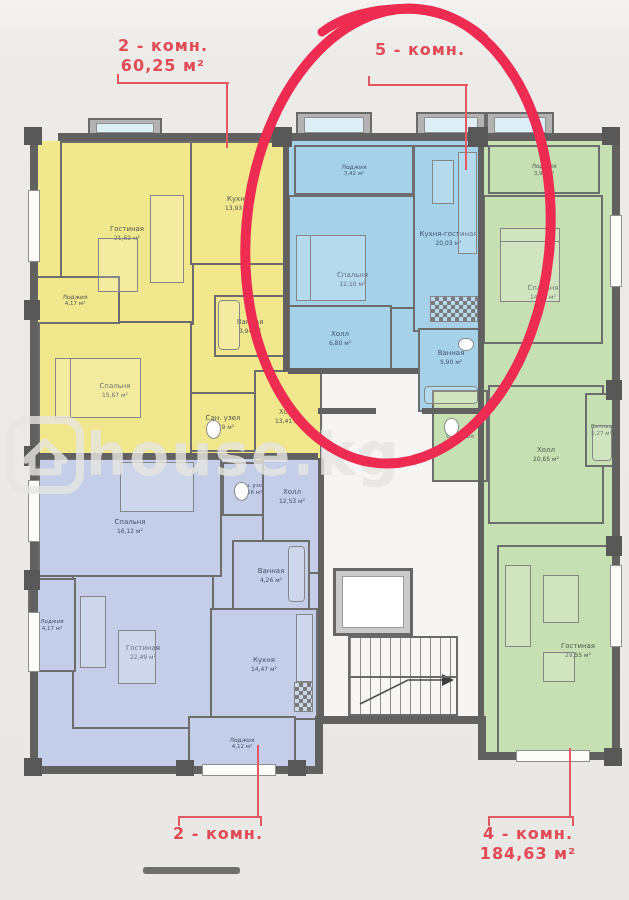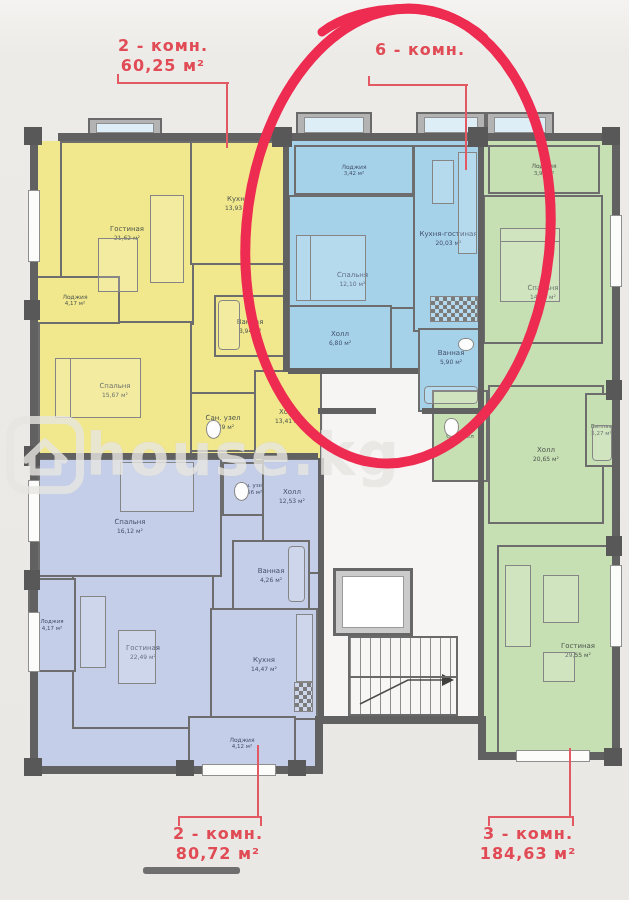--- a/index.html
+++ b/index.html
@@ -326,34 +326,33 @@
   <div class="scalebar" style="left:143px;top:867px;width:97px;height:7px;"></div>
 
   <div class="unit-label" style="left:88px;top:36px;">
     <div>2 - комн.</div>
     <div>60,25 м²</div>
   </div>
   <div class="bracket down" style="left:117px;top:74px;width:110px;height:8px;"></div>
   <div class="red-leader" style="left:226px;top:82px;height:66px;"></div>
 
   <div class="unit-label" style="left:345px;top:40px;">
-    <div>6 - комн.</div>
+    <div>5 - комн.</div>
   </div>
   <div class="bracket down" style="left:368px;top:76px;width:98px;height:8px;"></div>
   <div class="red-leader" style="left:465px;top:84px;height:86px;"></div>
 
   <div class="unit-label" style="left:143px;top:824px;">
     <div>2 - комн.</div>
-    <div>80,72 м²</div>
   </div>
   <div class="bracket up" style="left:178px;top:816px;width:80px;height:8px;"></div>
   <div class="red-leader" style="left:257px;top:745px;height:73px;"></div>
 
   <div class="unit-label" style="left:453px;top:824px;">
-    <div>3 - комн.</div>
+    <div>4 - комн.</div>
     <div>184,63 м²</div>
   </div>
   <div class="bracket up" style="left:488px;top:816px;width:82px;height:8px;"></div>
   <div class="red-leader" style="left:569px;top:748px;height:70px;"></div>
 
   <svg class="overlay" width="629" height="900" viewBox="0 0 629 900">
     <ellipse cx="398" cy="236" rx="152" ry="228" transform="rotate(5 398 236)" fill="none" stroke="#ee2b50" stroke-width="10" stroke-linecap="round"></ellipse>
     <path d="M 322 32 C 362 2, 442 -2, 484 38" fill="none" stroke="#ee2b50" stroke-width="9" stroke-linecap="round"></path>
   </svg>
 

